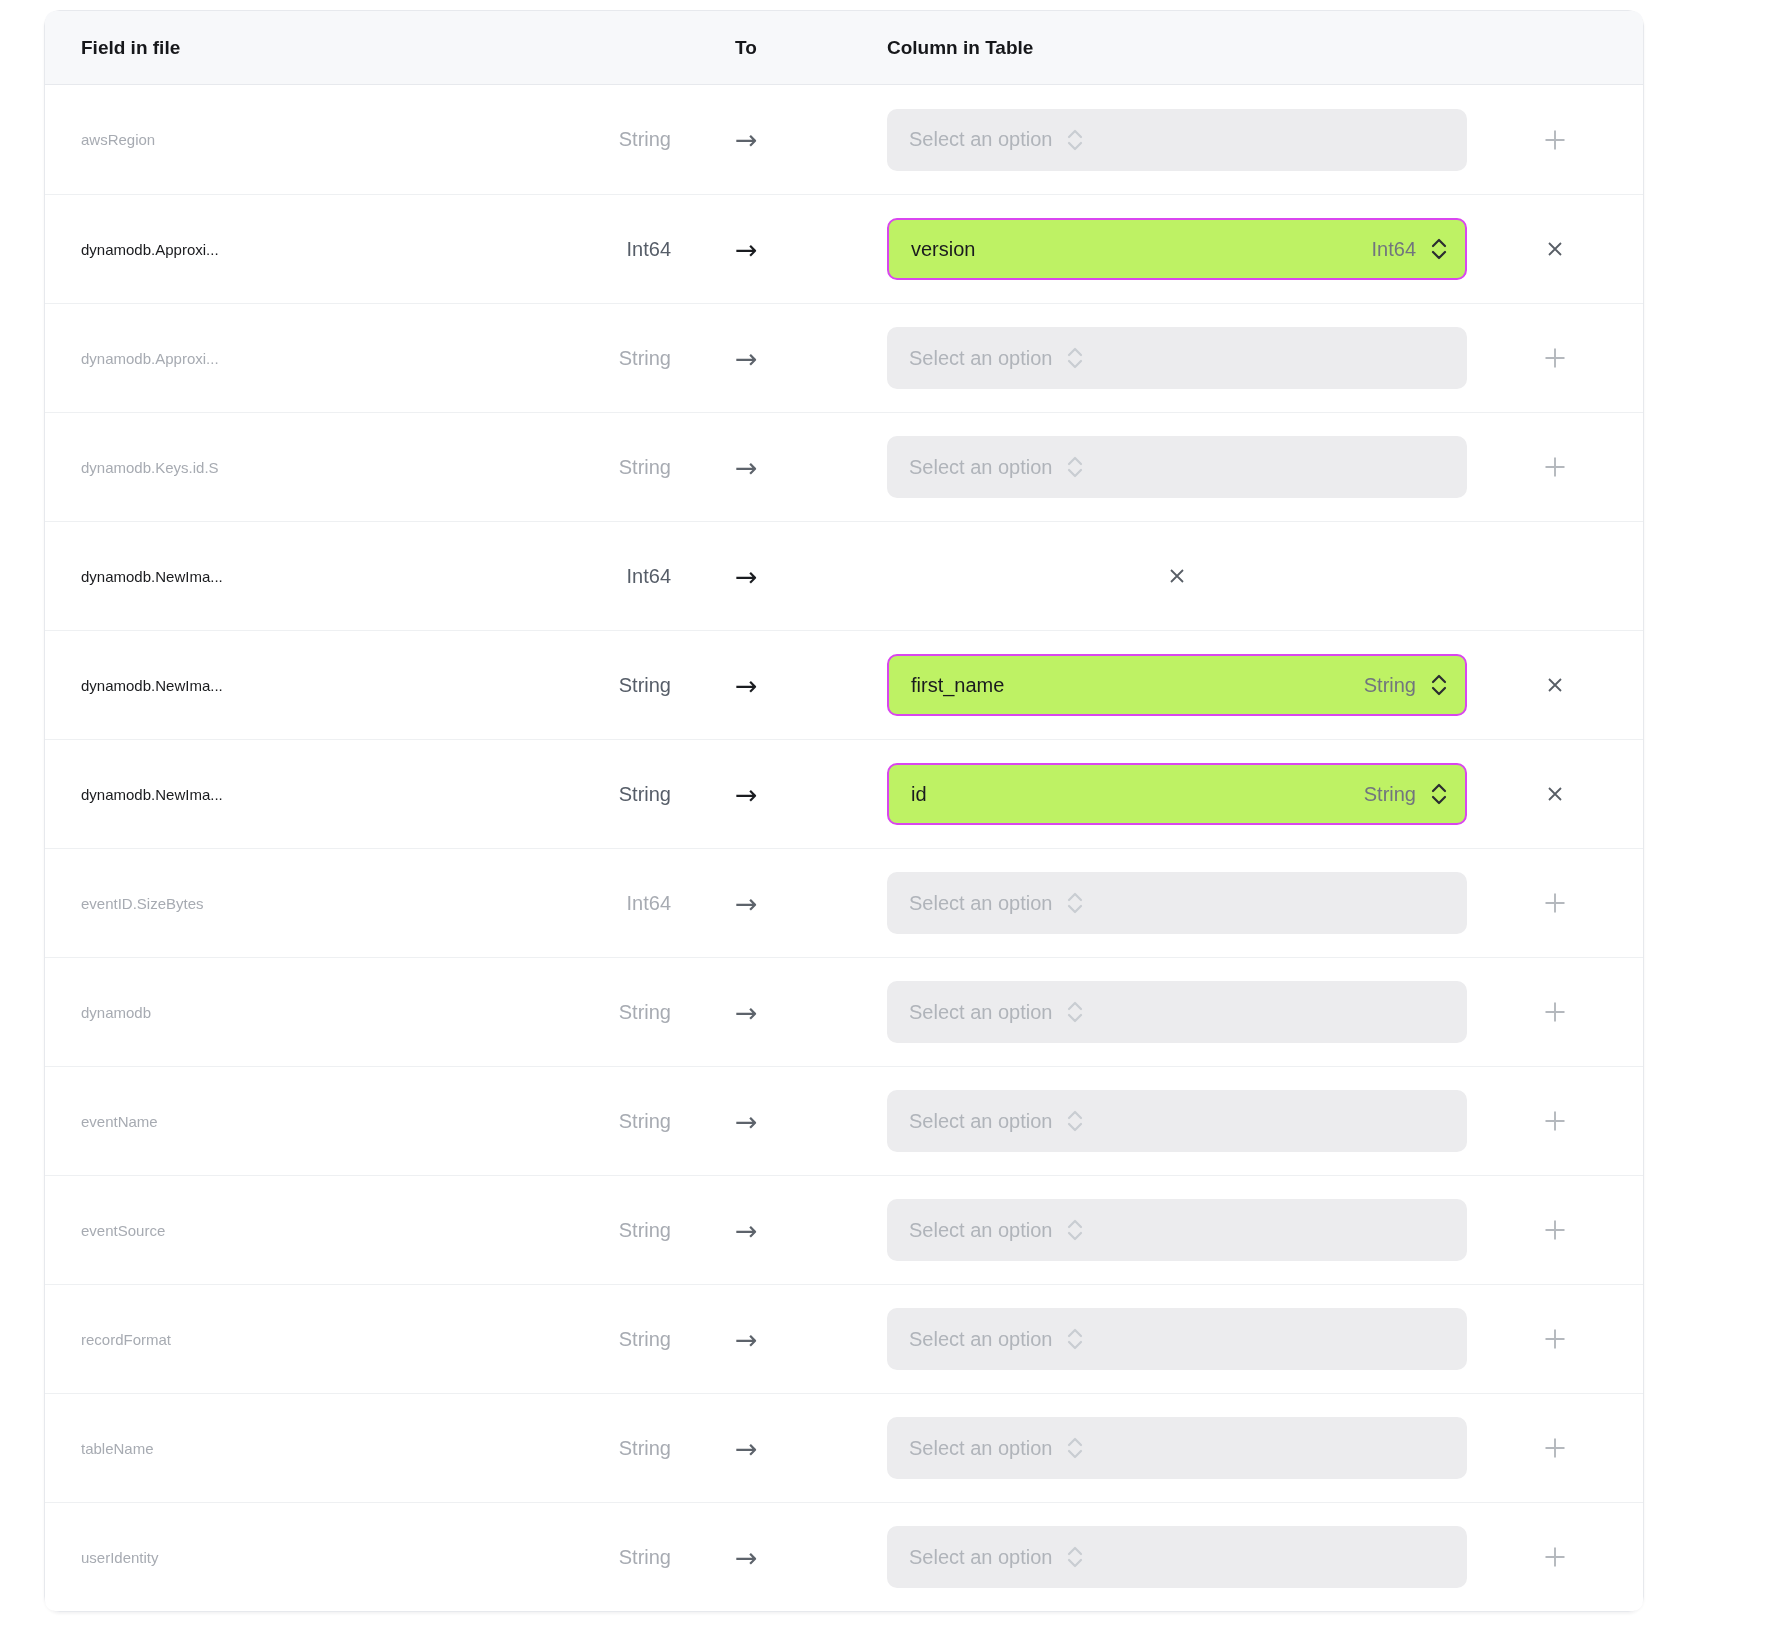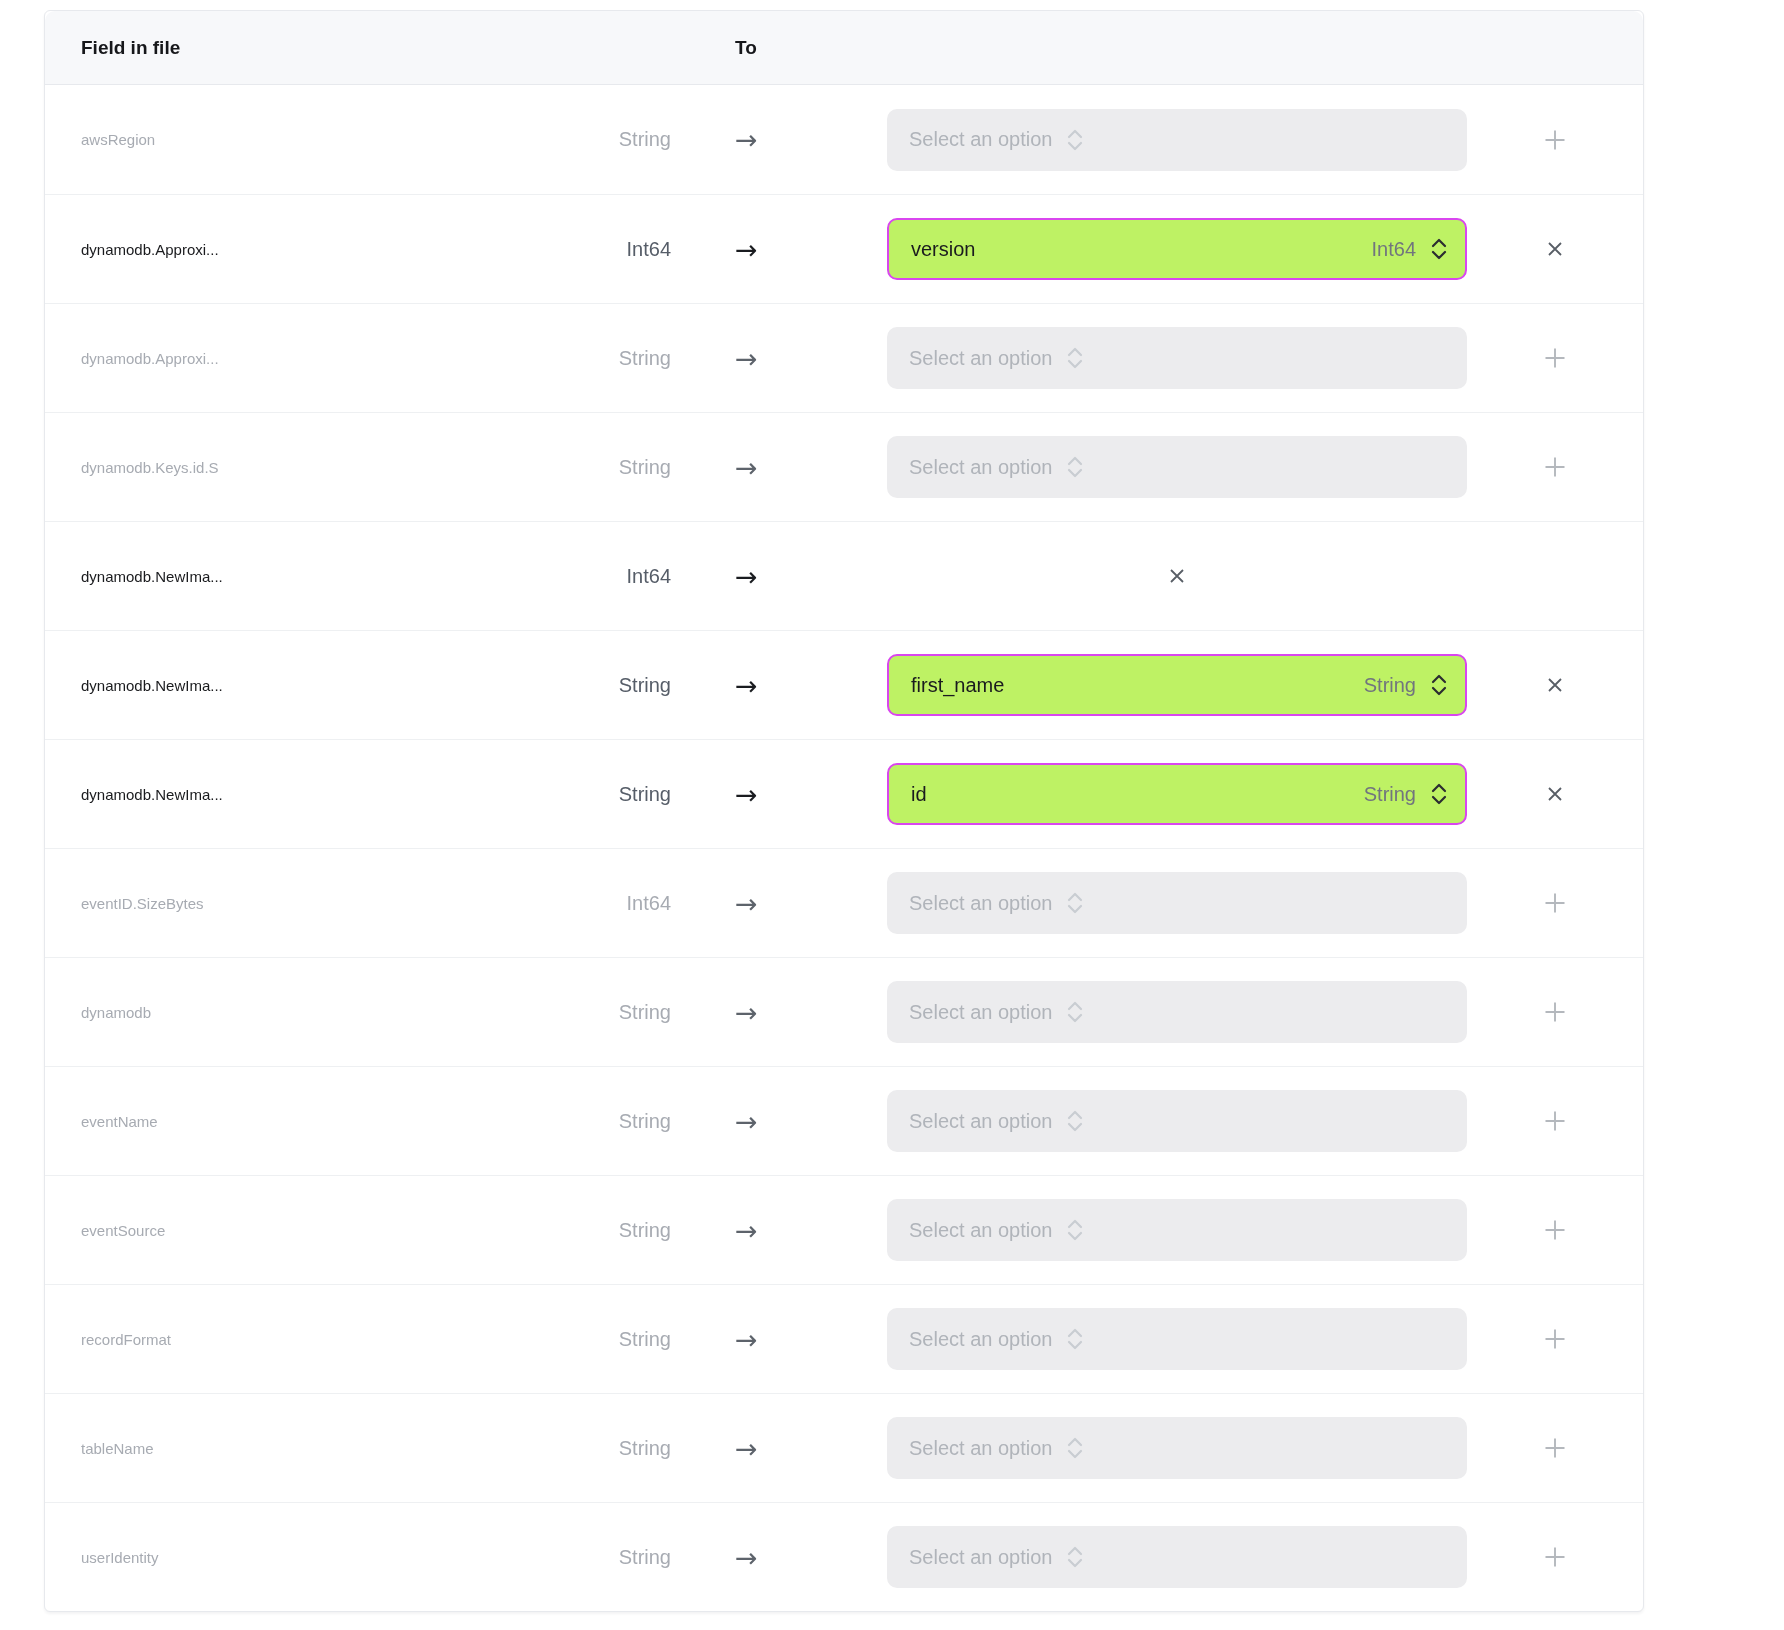--- a/index.html
+++ b/index.html
@@ -14,21 +14,21 @@
     height: 1630px;
     overflow: hidden;
   }
   .mapping-table {
     position: absolute;
     left: 44px;
     top: 10px;
     width: 1600px;
     background: #ffffff;
     border: 1px solid #e7e9ed;
-    border-radius: 6px;
+    border-radius: 16px;
     box-shadow: 0 2px 3px rgba(16, 24, 40, 0.05);
     box-sizing: border-box;
   }
   .grid {
     display: grid;
     grid-template-columns: 430px 160px 216px 580px 1fr;
     align-items: center;
     padding-left: 36px;
     box-sizing: border-box;
   }
@@ -130,20 +130,21 @@
   .icon-close { color: #585e66; }
 </style>
 </head>
 <body>
 
 <div class="mapping-table">
   <div class="grid thead">
     <div class="th">Field in file</div>
     <div class="th"></div>
     <div class="th th-to">To</div>
+    <div class="th">Column in Table</div>
     <div class="th"></div>
   </div>
   <div id="rows-container">
   <div class="grid row unmapped">
     <div class="cell-field">awsRegion</div>
     <div class="cell-type">String</div>
     <div class="cell-arrow">→</div>
     <div class="cell-select">
       <div class="select disabled">
         <span class="sel-value">Select an option</span>

